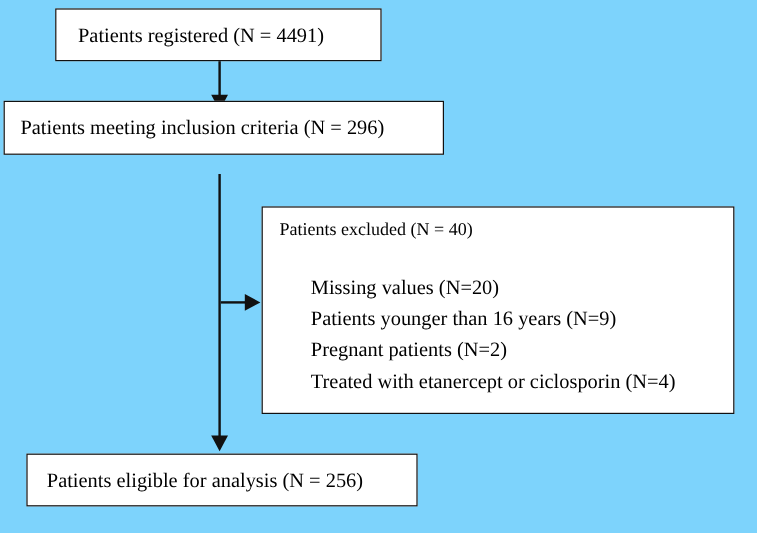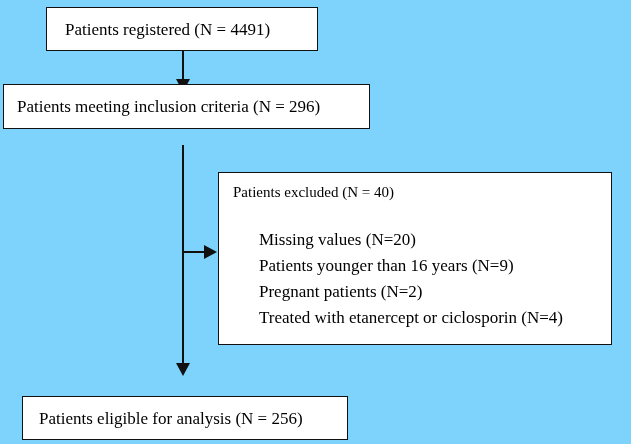--- a/index.html
+++ b/index.html
@@ -76,21 +76,21 @@
   }
   #box-excluded .excluded-list li {
     font-size: 17px;
     height: 26px;
     line-height: 26px;
     white-space: nowrap;
   }
   
   #box-eligible {
     left: 22px;
-    top: 396px;
+    top: 378px;
     width: 326px;
     height: 44px;
   }
   #box-eligible .node-label {
     left: 16px;
     top: 13px;
   }
   
   .connector-line {
     position: absolute;

